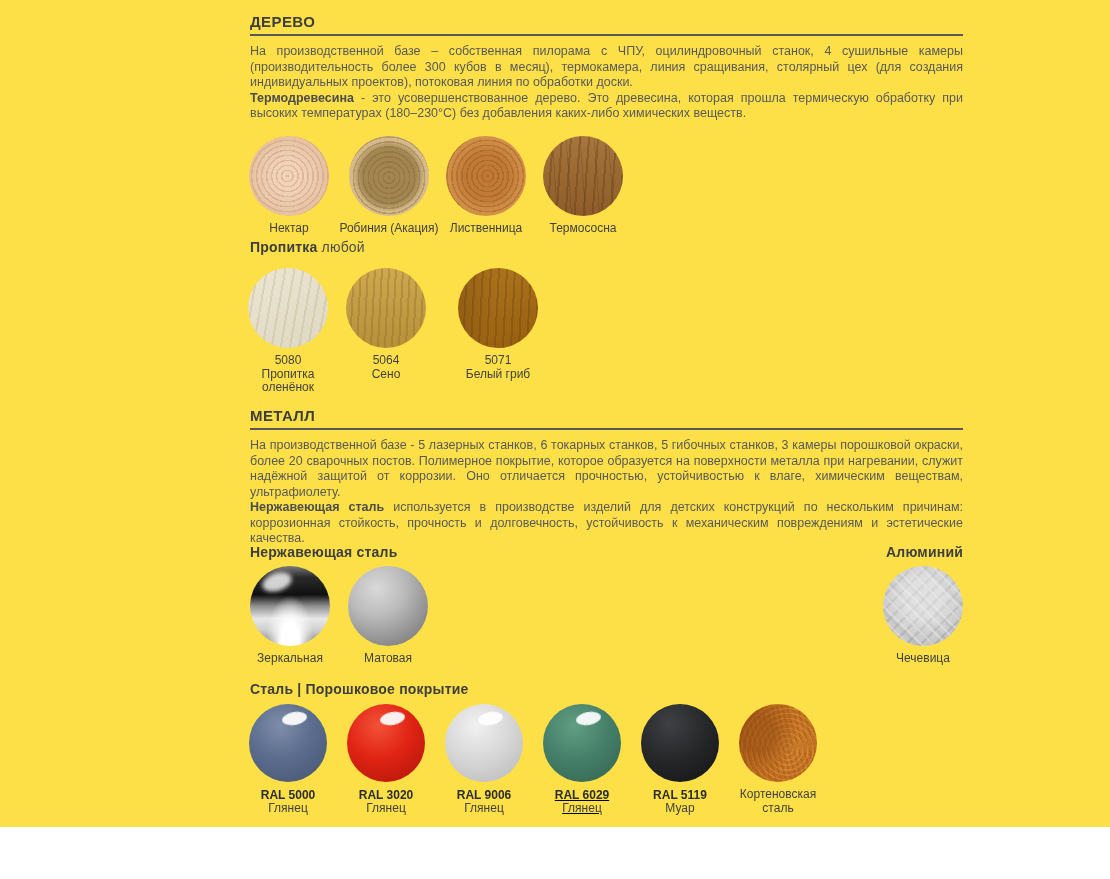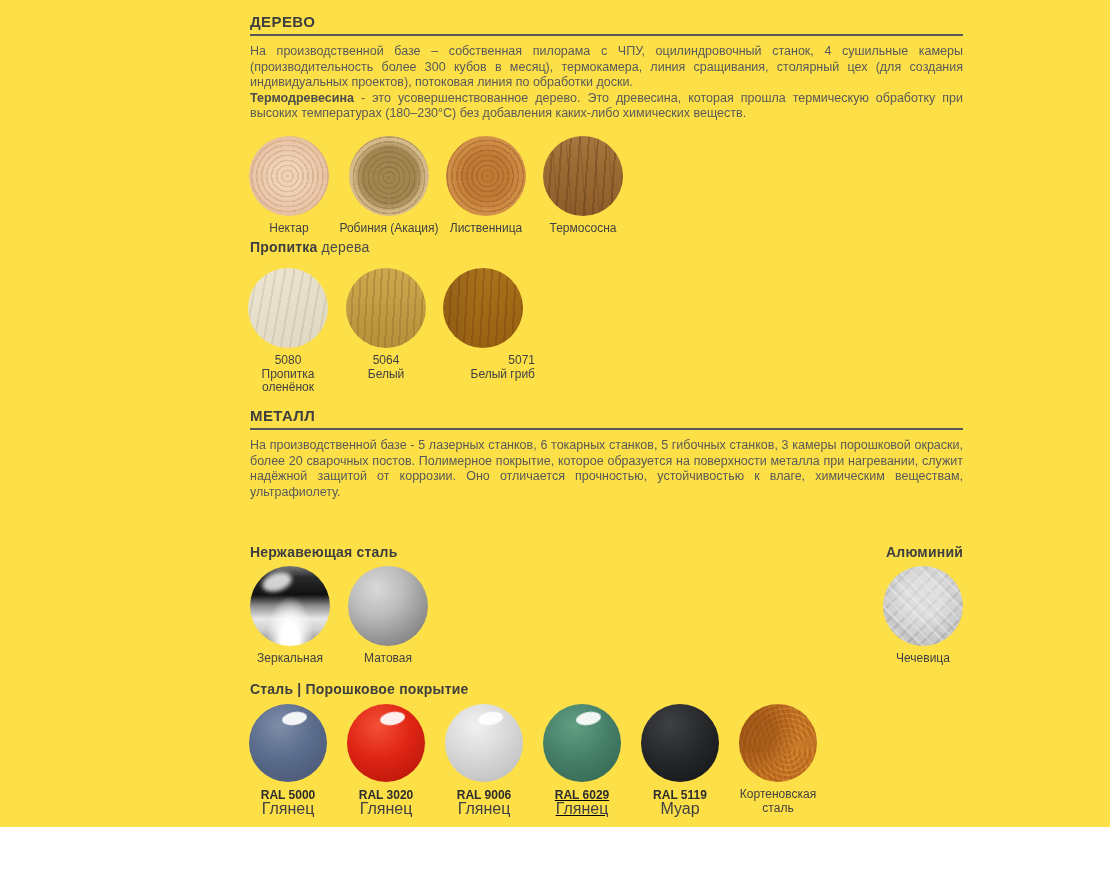--- a/index.html
+++ b/index.html
@@ -19,21 +19,21 @@
                text-align:justify;}
   .textblock .bold{font-weight:bold;color:#4b4c4e;}
 
   .row{position:absolute;left:0;width:713px;}
   .sw{position:absolute;width:104px;text-align:center;}
   .circ{position:relative;width:80px;height:80px;border-radius:50%;
         margin:0 auto;overflow:hidden;}
   .circ78{width:78px;height:78px;}
   .lbl{margin-top:6px;font-size:12px;line-height:13.5px;color:#414143;}
   .code{margin-top:6px;font-size:12px;line-height:14px;font-weight:bold;color:#2b2c2e;}
-  .fin{font-size:16px;line-height:13.5px;color:#414143;}
+  .fin{font-size:12px;line-height:13.5px;color:#414143;}
 
   
   .c-sosna{background:
     repeating-radial-gradient(circle at 48% 50%, rgba(205,150,115,.45) 0 1.5px, transparent 1.5px 5px),
     radial-gradient(circle, #f0d4ba 0 20%, #e9c8ab 55%, #e2bb97 82%, #d3a37d 93%, #c08f67 100%);}
   .c-robinia{background:
     repeating-radial-gradient(circle at 50% 52%, rgba(120,95,55,.35) 0 1.5px, transparent 1.5px 5px),
     radial-gradient(circle, #a2854f 0 48%, #b59a66 55%, #d4b887 63%, #dcc094 80%, #7a5e3c 90%, #46331f 100%);}
   .c-listv{background:
     repeating-radial-gradient(circle at 52% 50%, rgba(140,75,25,.35) 0 1.5px, transparent 1.5px 5px),
@@ -88,21 +88,21 @@
     radial-gradient(circle at 58% 50%, #d3802e 0%, #c26d21 60%, #a55a18 100%);}
 
   
   #wood-title{top:13px;} #wood-rule{top:34px;} #wood-text{top:44px;}
   #wood-row{top:136px;height:100px;}
   #wood-row .sw:nth-child(1){left:-13px;} #wood-row .sw:nth-child(2){left:87px;}
   #wood-row .sw:nth-child(3){left:184px;} #wood-row .sw:nth-child(4){left:281px;}
 
   #impreg-title{top:239px;} #impreg-row{top:268px;height:130px;}
   #impreg-row .sw:nth-child(1){left:-14px;} #impreg-row .sw:nth-child(2){left:84px;}
-  #impreg-row .sw:nth-child(3){left:181px;text-align:right;} #impreg-row .sw:nth-child(4){left:281px;}
+  #impreg-row .sw:nth-child(3){left:196px;} #impreg-row .sw:nth-child(4){left:281px;}
 
   #metal-title{top:407px;} #metal-rule{top:428px;} #metal-text{top:438px;}
 
   #stain-title{top:544px;} #alum-title{left:auto;right:0;top:544px;}
   #stain-row{top:566px;height:110px;}
   #stain-row .sw:nth-child(1){left:-12px;} #stain-row .sw:nth-child(2){left:86px;}
   #stain-row .sw:nth-child(3){left:621px;}
 
   #powder-title{top:681px;} #powder-row{top:704px;height:130px;}
   #powder-row .sw:nth-child(1){left:-14px;} #powder-row .sw:nth-child(2){left:84px;}
@@ -138,44 +138,45 @@
       <div class="sw">
         <div class="circ c-listv"></div>
         <div class="lbl">Лиственница</div>
       </div>
       <div class="sw">
         <div class="circ c-thermo"></div>
         <div class="lbl">Термососна</div>
       </div>
     </div>
 
-    <h3 class="sub" id="impreg-title"><span>Пропитка</span><span class="light"> дерева</span></h3>
+    <h3 class="sub" id="impreg-title"><span>Пропитка</span><span class="light"> любой</span></h3>
 
     <div class="row" id="impreg-row">
       <div class="sw">
         <div class="circ c-5080"></div>
         <div class="lbl">5080</div>
         <div class="lbl" style="margin-top:0">Пропитка оленёнок</div>
       </div>
       <div class="sw">
         <div class="circ c-5064"></div>
         <div class="lbl">5064</div>
-        <div class="lbl" style="margin-top:0">Белый</div>
+        <div class="lbl" style="margin-top:0">Сено</div>
       </div>
       <div class="sw">
         <div class="circ c-5071"></div>
         <div class="lbl">5071</div>
         <div class="lbl" style="margin-top:0">Белый гриб</div>
       </div>
     </div>
 
     <h2 class="sec" id="metal-title">МЕТАЛЛ</h2>
     <div class="rule" id="metal-rule"></div>
     <div class="textblock" id="metal-text">
       <p>На производственной базе - 5 лазерных станков, 6 токарных станков, 5 гибочных станков, 3 камеры порошковой окраски, более 20 сварочных постов. Полимерное покрытие, которое образуется на поверхности металла при нагревании, служит надёжной защитой от коррозии. Оно отличается прочностью, устойчивостью к влаге, химическим веществам, ультрафиолету.</p>
+      <p><span class="bold">Нержавеющая сталь</span><span> используется в производстве изделий для детских конструкций по нескольким причинам: коррозионная стойкость, прочность и долговечность, устойчивость к механическим повреждениям и эстетические качества.</span></p>
     </div>
 
     <h3 class="sub" id="stain-title">Нержавеющая сталь</h3>
     <h3 class="sub" id="alum-title">Алюминий</h3>
 
     <div class="row" id="stain-row">
       <div class="sw">
         <div class="circ sphere-mirror"></div>
         <div class="lbl">Зеркальная</div>
       </div>

